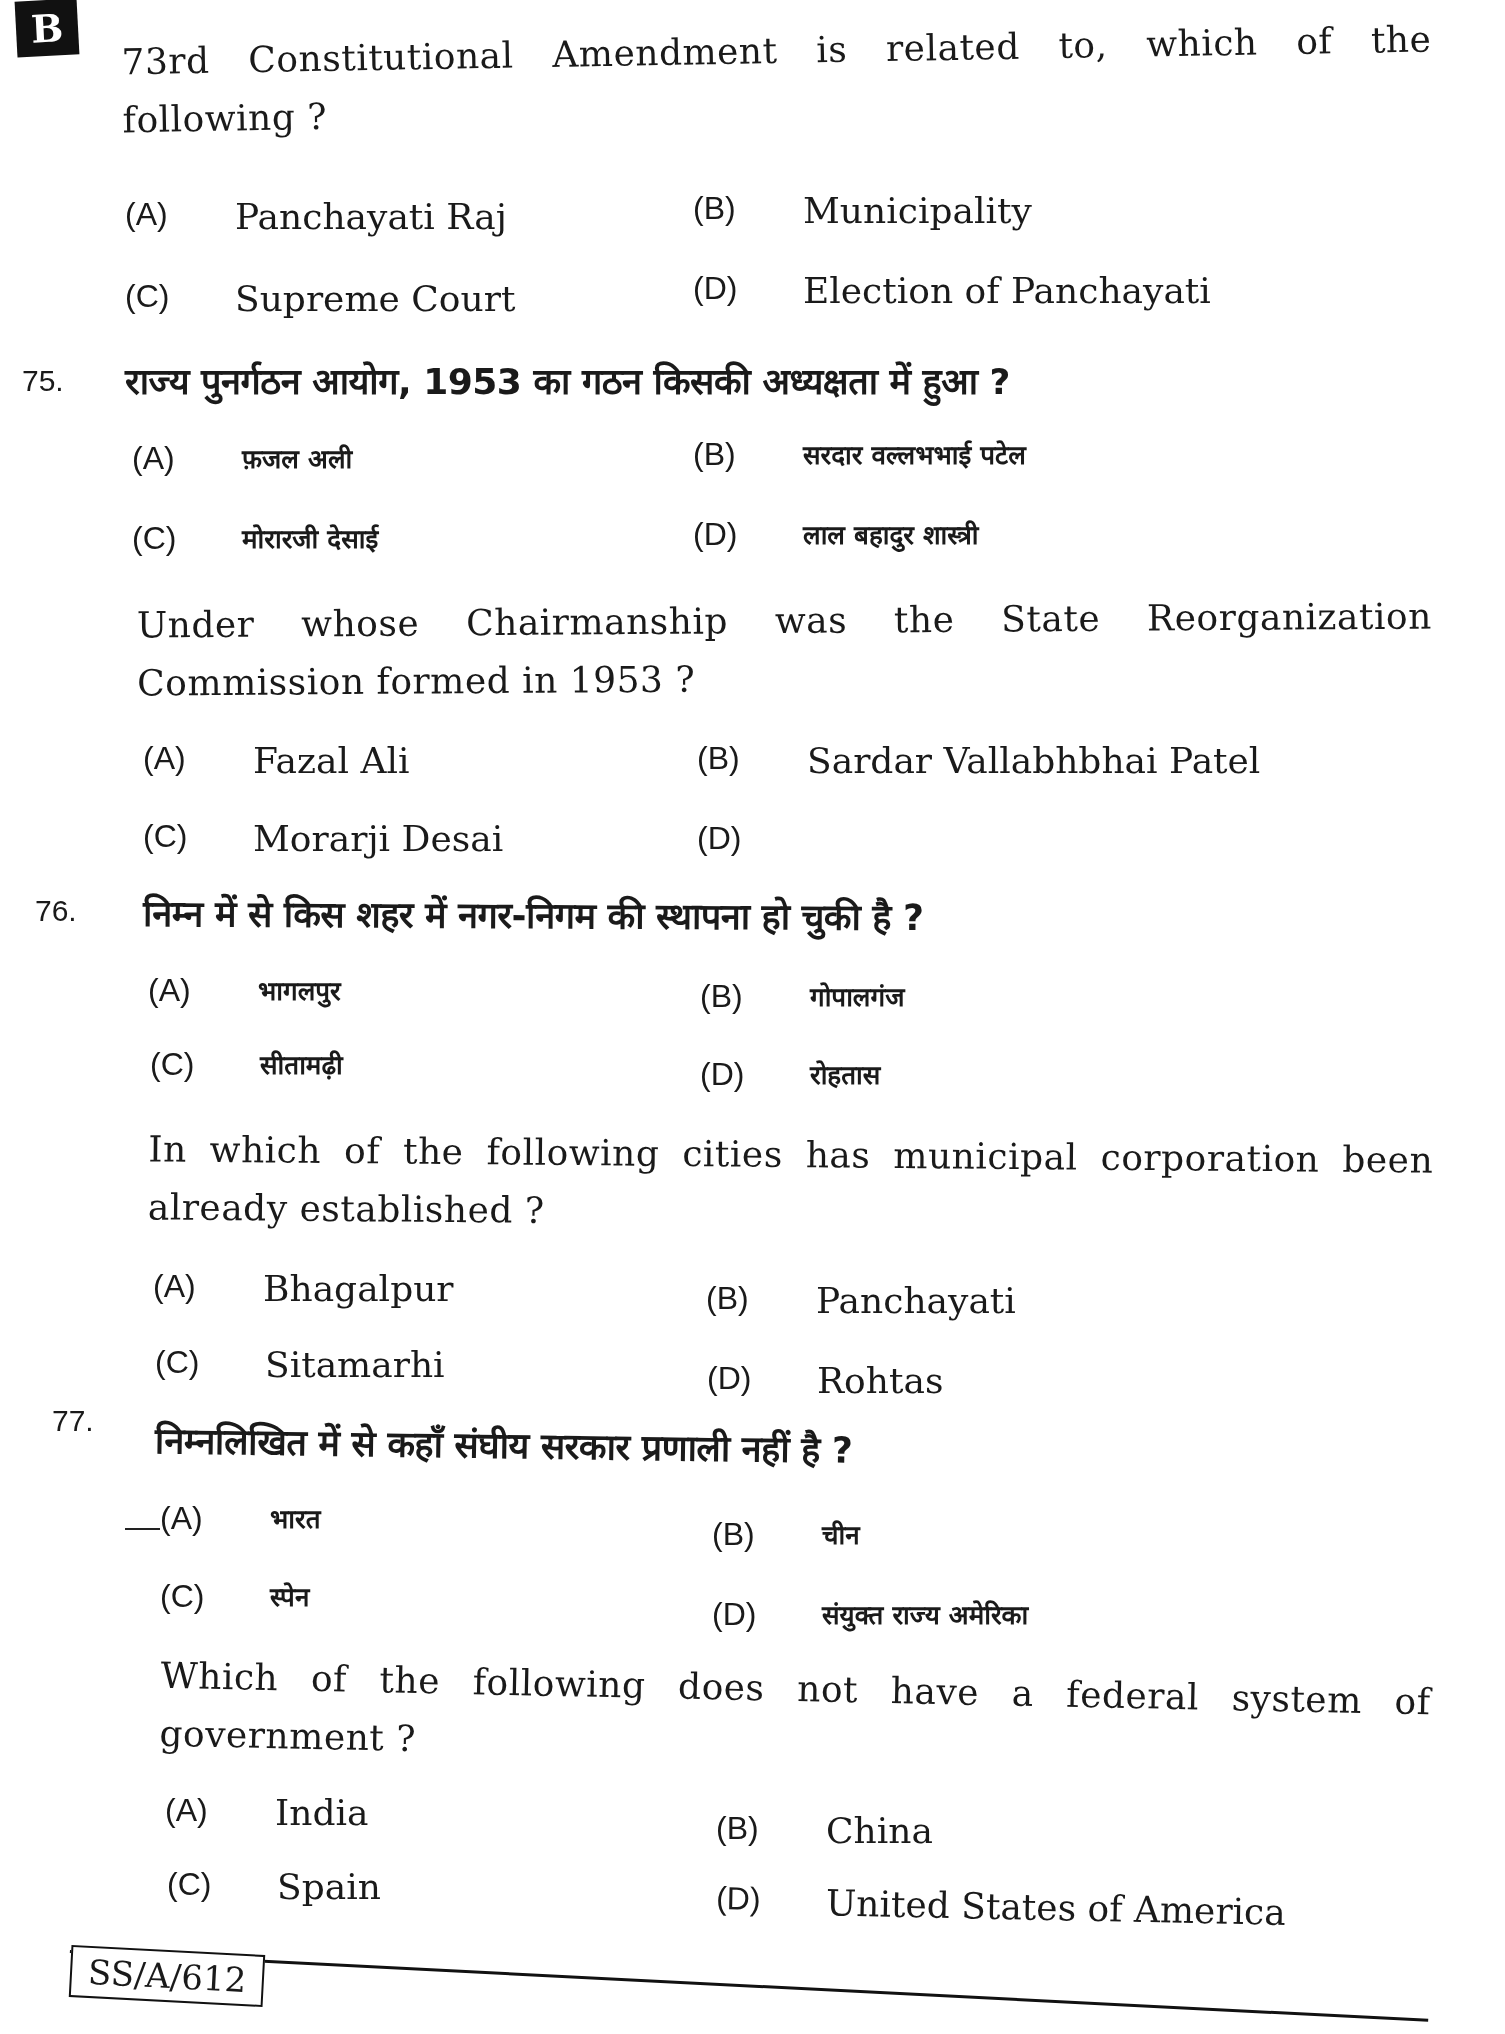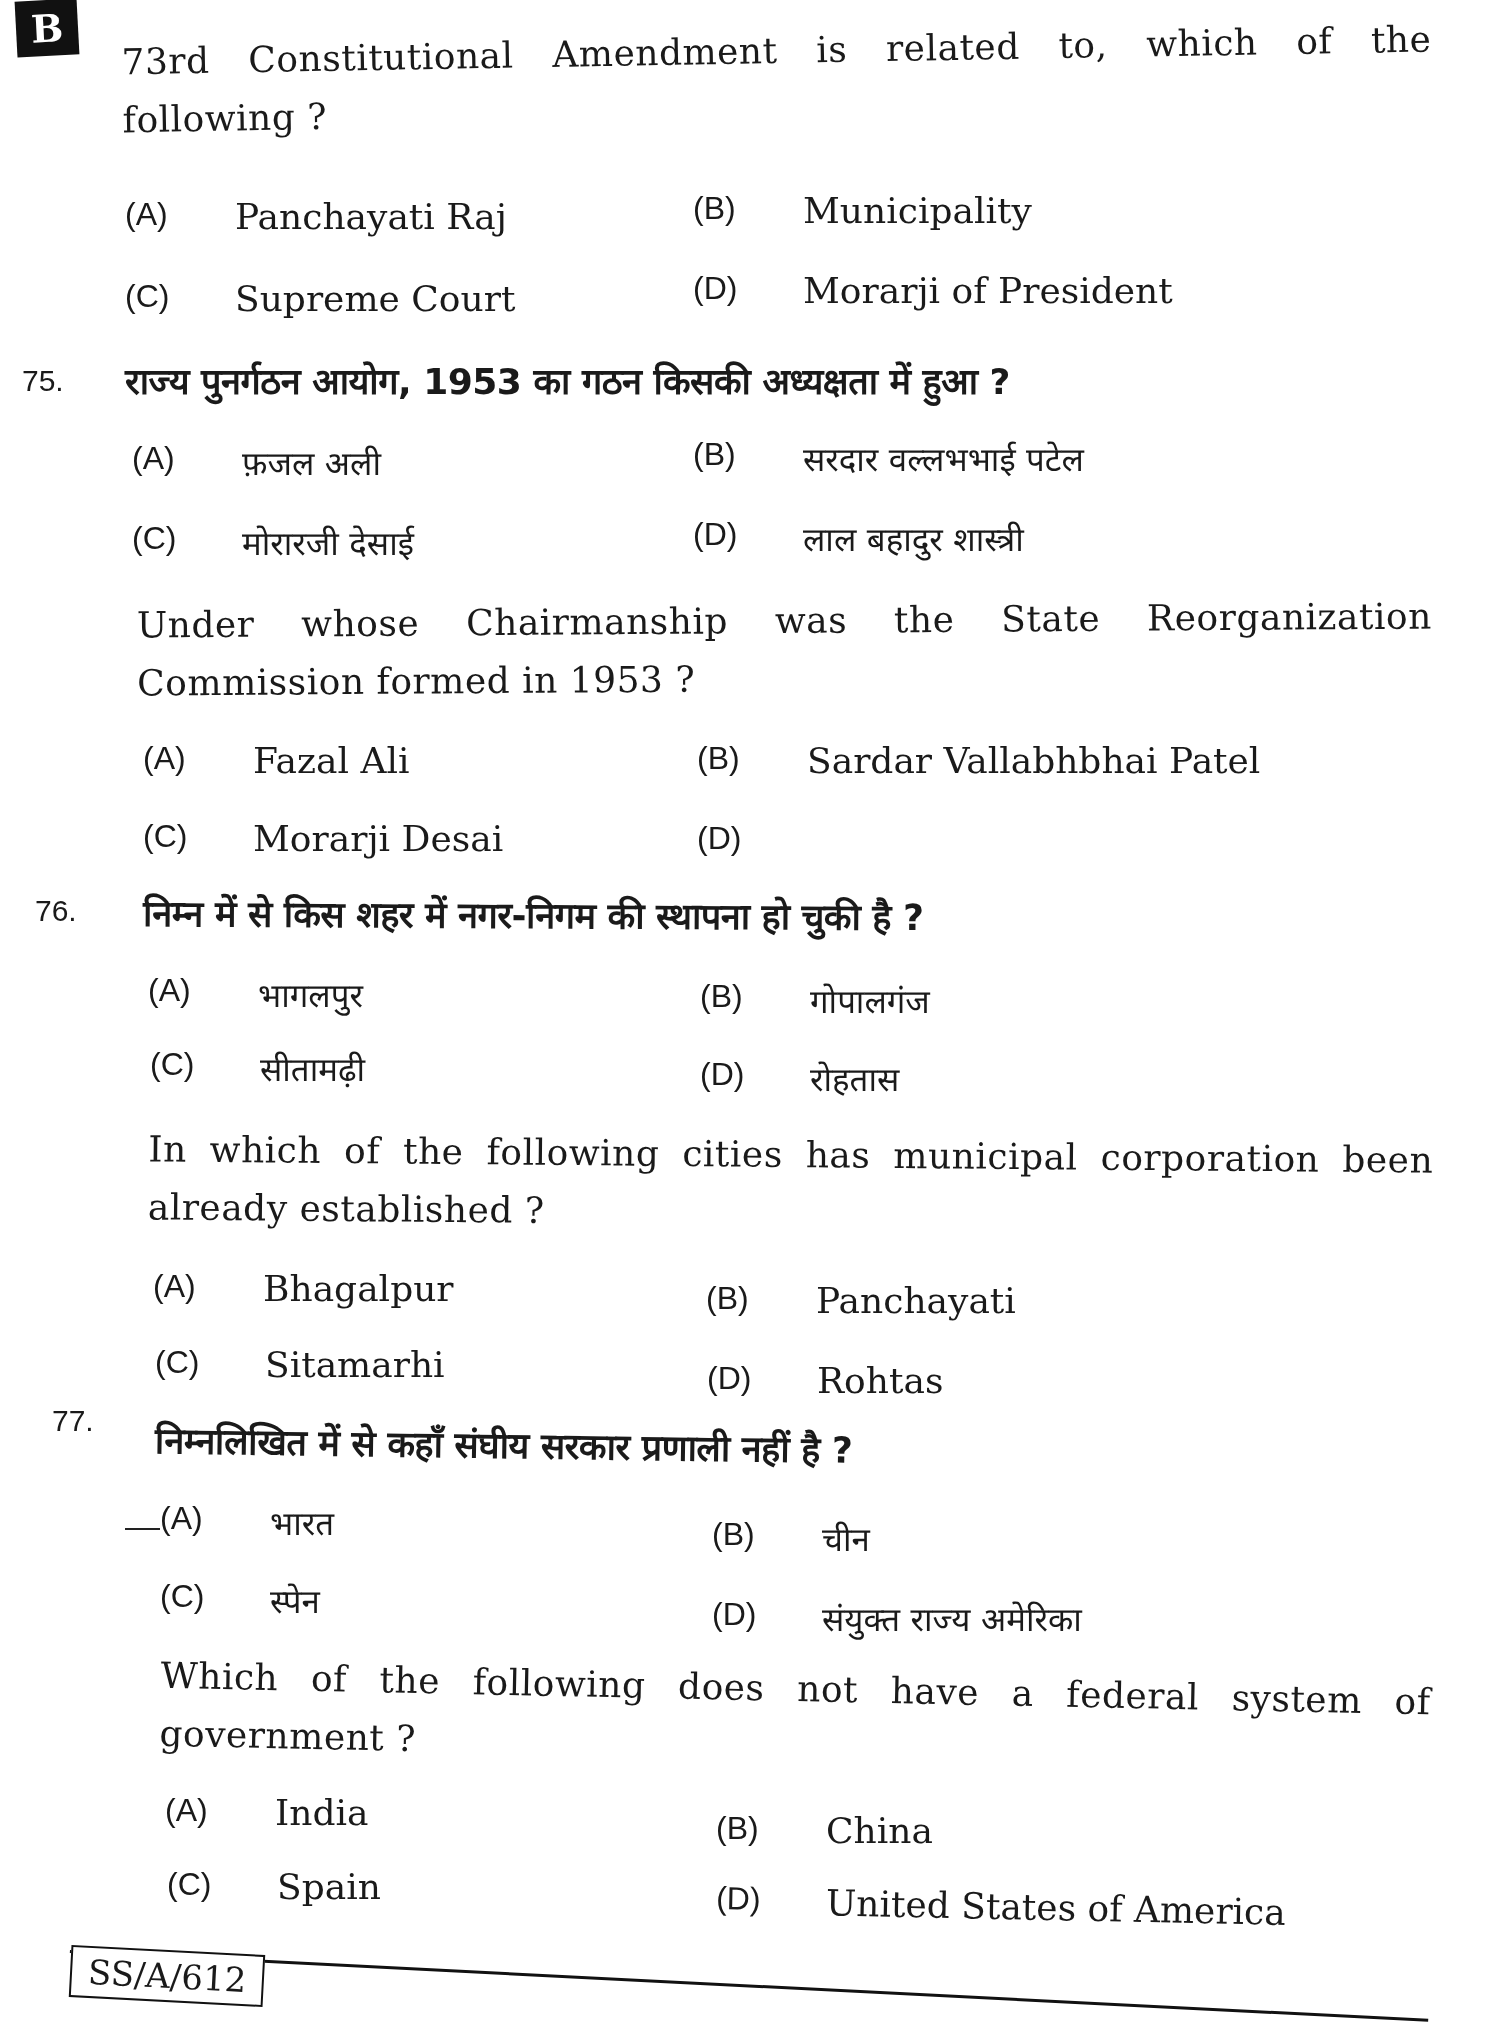--- a/index.html
+++ b/index.html
@@ -19,21 +19,21 @@
     position: absolute; font-size: 36px; line-height: 58px;
     text-align: justify; text-align-last: justify;
     letter-spacing: 0.5px;
   }
   .stem .last { display: block; text-align: left; text-align-last: left; }
   .qnum { position: absolute; font-size: 30px; font-family: "Liberation Sans", sans-serif; }
   .hindi { position: absolute; font-size: 36px; font-family: "DejaVu Sans", sans-serif; font-weight: bold; letter-spacing: -0.5px; }
   .opt { position: absolute; font-size: 36px; display: flex; }
   .opt .lbl { display: inline-block; width: 110px; font-family: "Liberation Sans", sans-serif; font-size: 32px; }
   .opt .txt { white-space: nowrap; }
-  .opt.hi .txt { font-family: "DejaVu Sans", sans-serif; font-weight: normal; font-size: 33px; }
+  .opt.hi .txt { font-family: "DejaVu Sans", sans-serif; font-weight: bold; font-size: 26px; }
   .footer-code {
     position: absolute; left: 70px; top: 1950px; border: 2px solid #111;
     padding: 4px 16px; font-size: 34px; transform: rotate(3deg);
     font-family: "DejaVu Serif", serif; background: #fff;
   }
   .footer-line {
     position: absolute; left: 70px; top: 1950px; width: 1360px; height: 3px;
     background: #111; transform-origin: left top; transform: rotate(2.9deg);
   }
   .dash { position: absolute; left: 125px; top: 1528px; width: 35px; height: 2px; background: #222; }
@@ -54,21 +54,21 @@
 <div class="opt" style="left:693px; top:190px;">
     <span class="lbl">(B)</span>
     <span class="txt">Municipality</span>
   </div>
 <div class="opt" style="left:125px; top:278px;">
     <span class="lbl">(C)</span>
     <span class="txt">Supreme Court</span>
   </div>
 <div class="opt" style="left:693px; top:270px;">
     <span class="lbl">(D)</span>
-    <span class="txt">Morarji of President</span>
+    <span class="txt">Election of Panchayati</span>
   </div>
 
 <div class="qnum" style="left:22px; top:364px;">75.</div>
 <div class="hindi" style="left:125px; top:356px;">राज्य पुनर्गठन आयोग, 1953 का गठन किसकी अध्यक्षता में हुआ ?</div>
 <div class="opt hi" style="left:132px; top:440px;">
     <span class="lbl">(A)</span>
     <span class="txt">फ़जल अली</span>
   </div>
 <div class="opt hi" style="left:693px; top:436px;">
     <span class="lbl">(B)</span>

